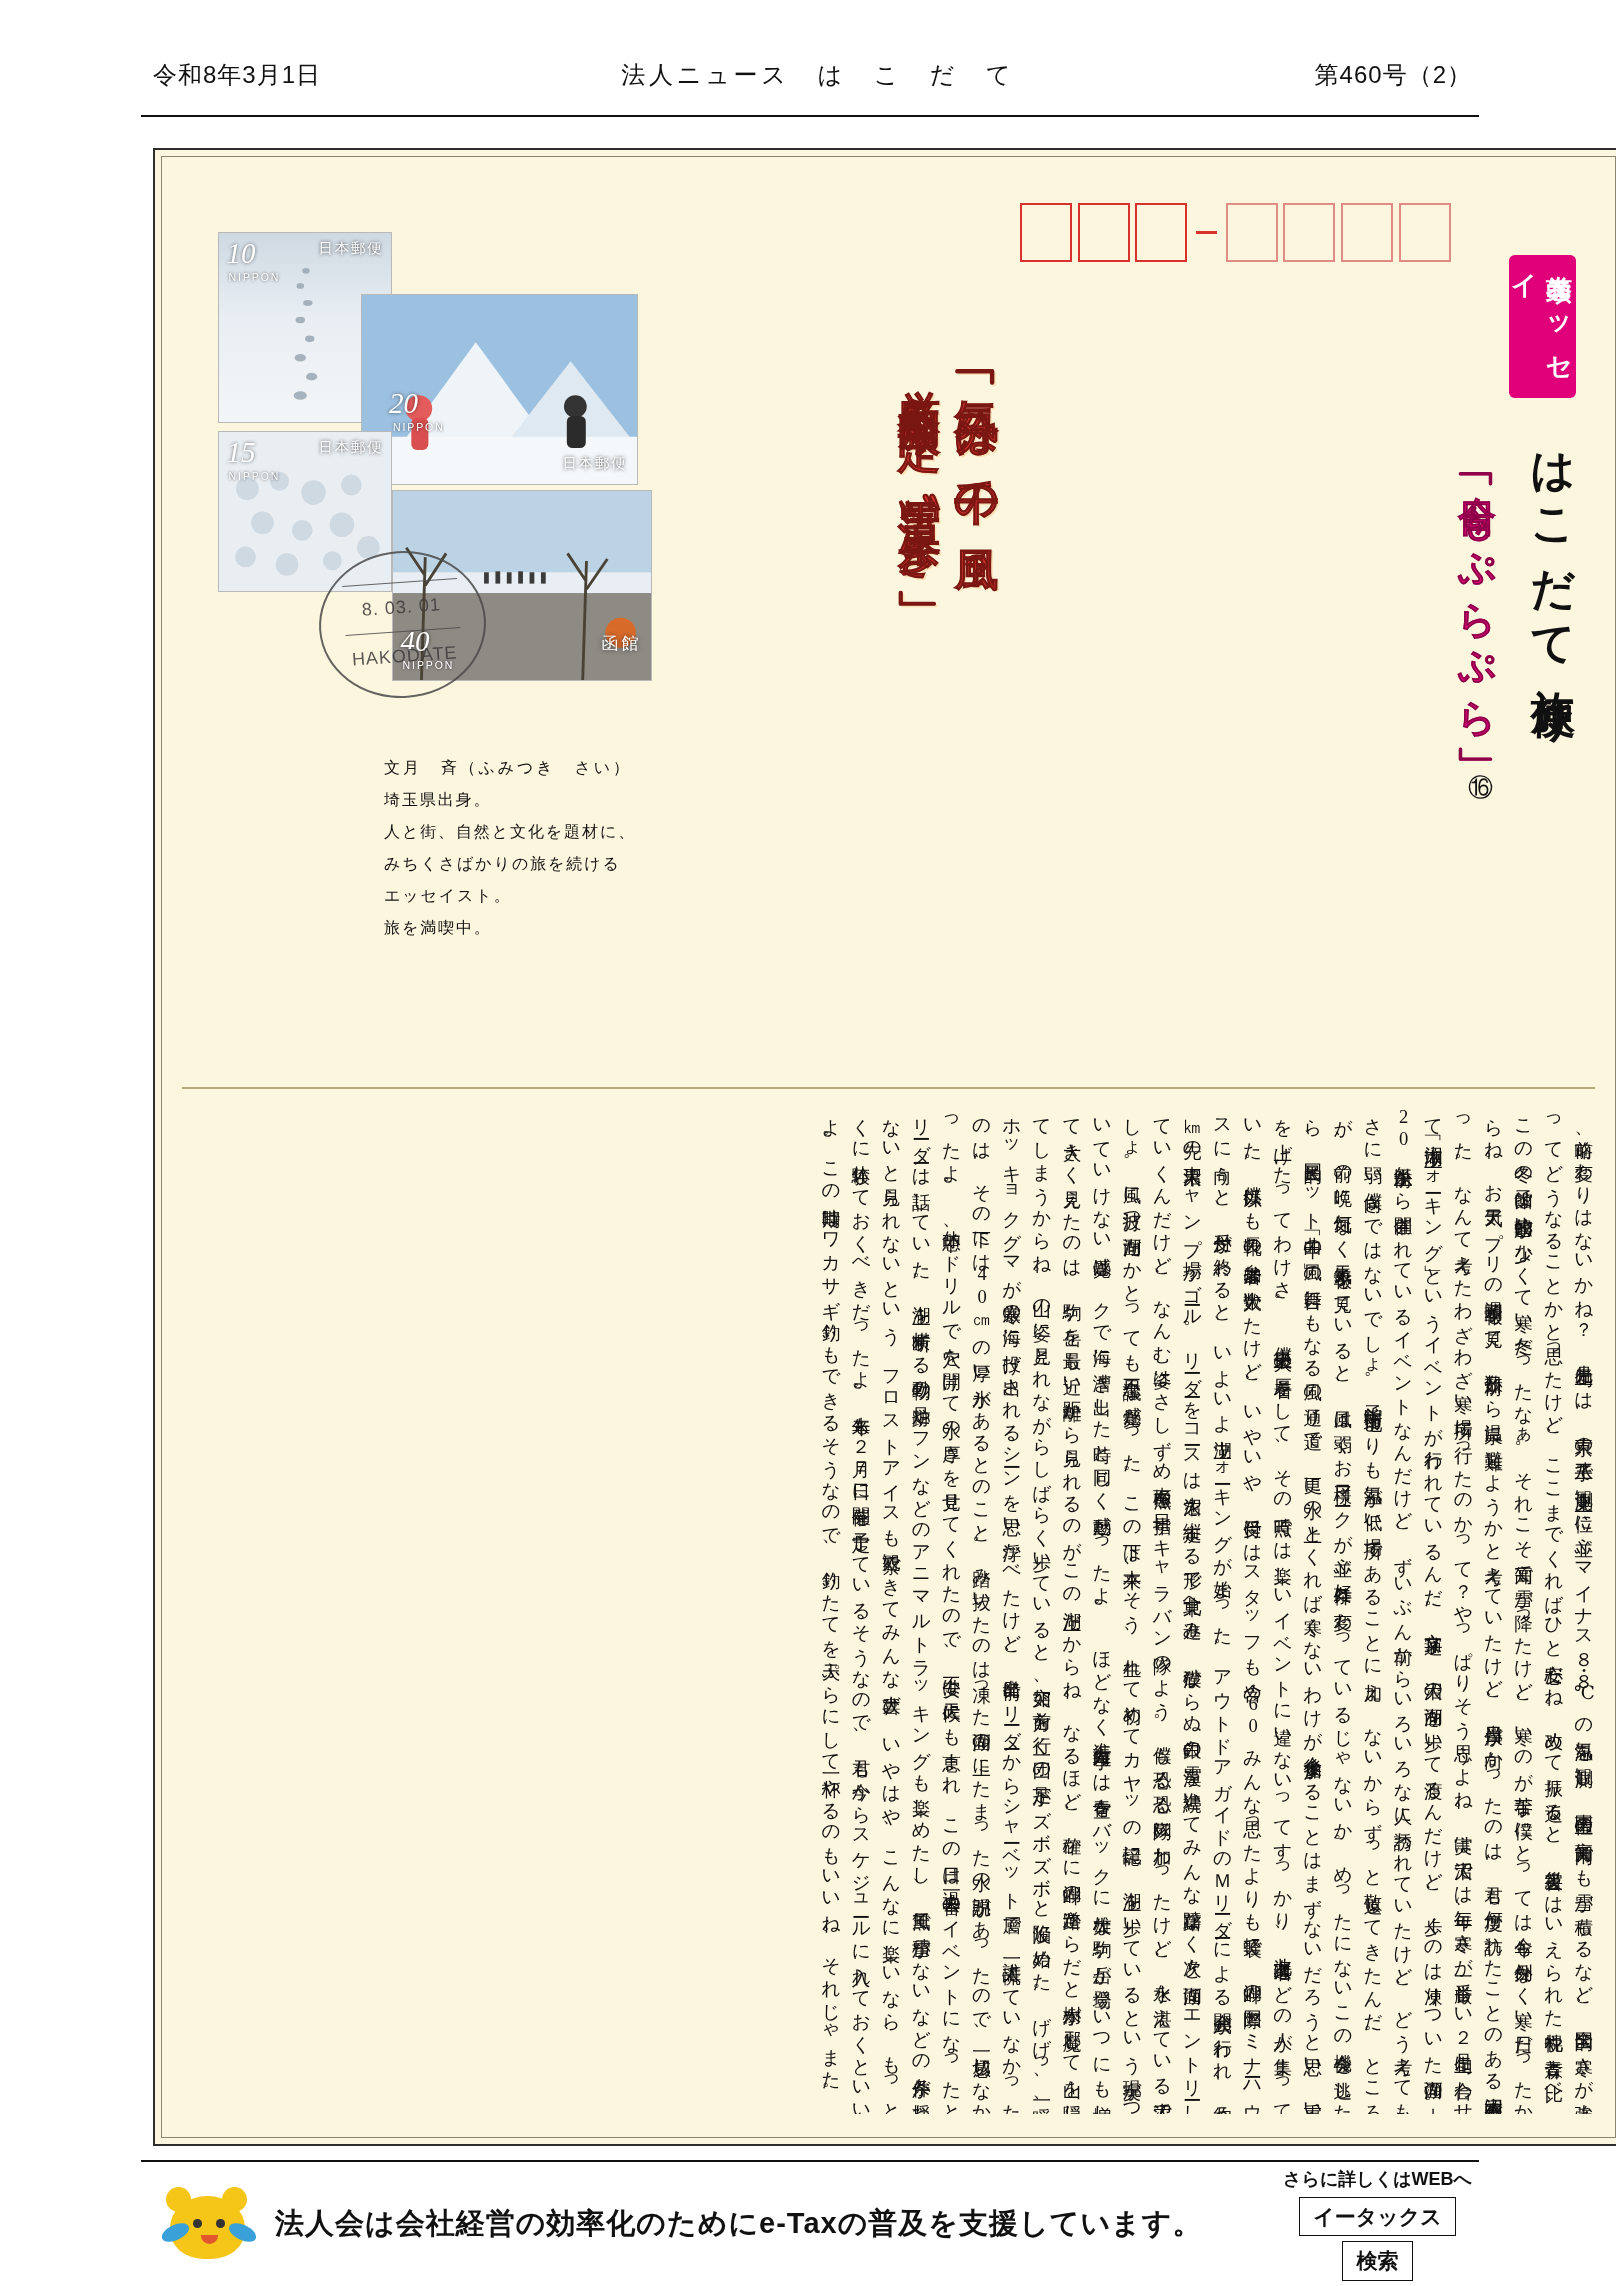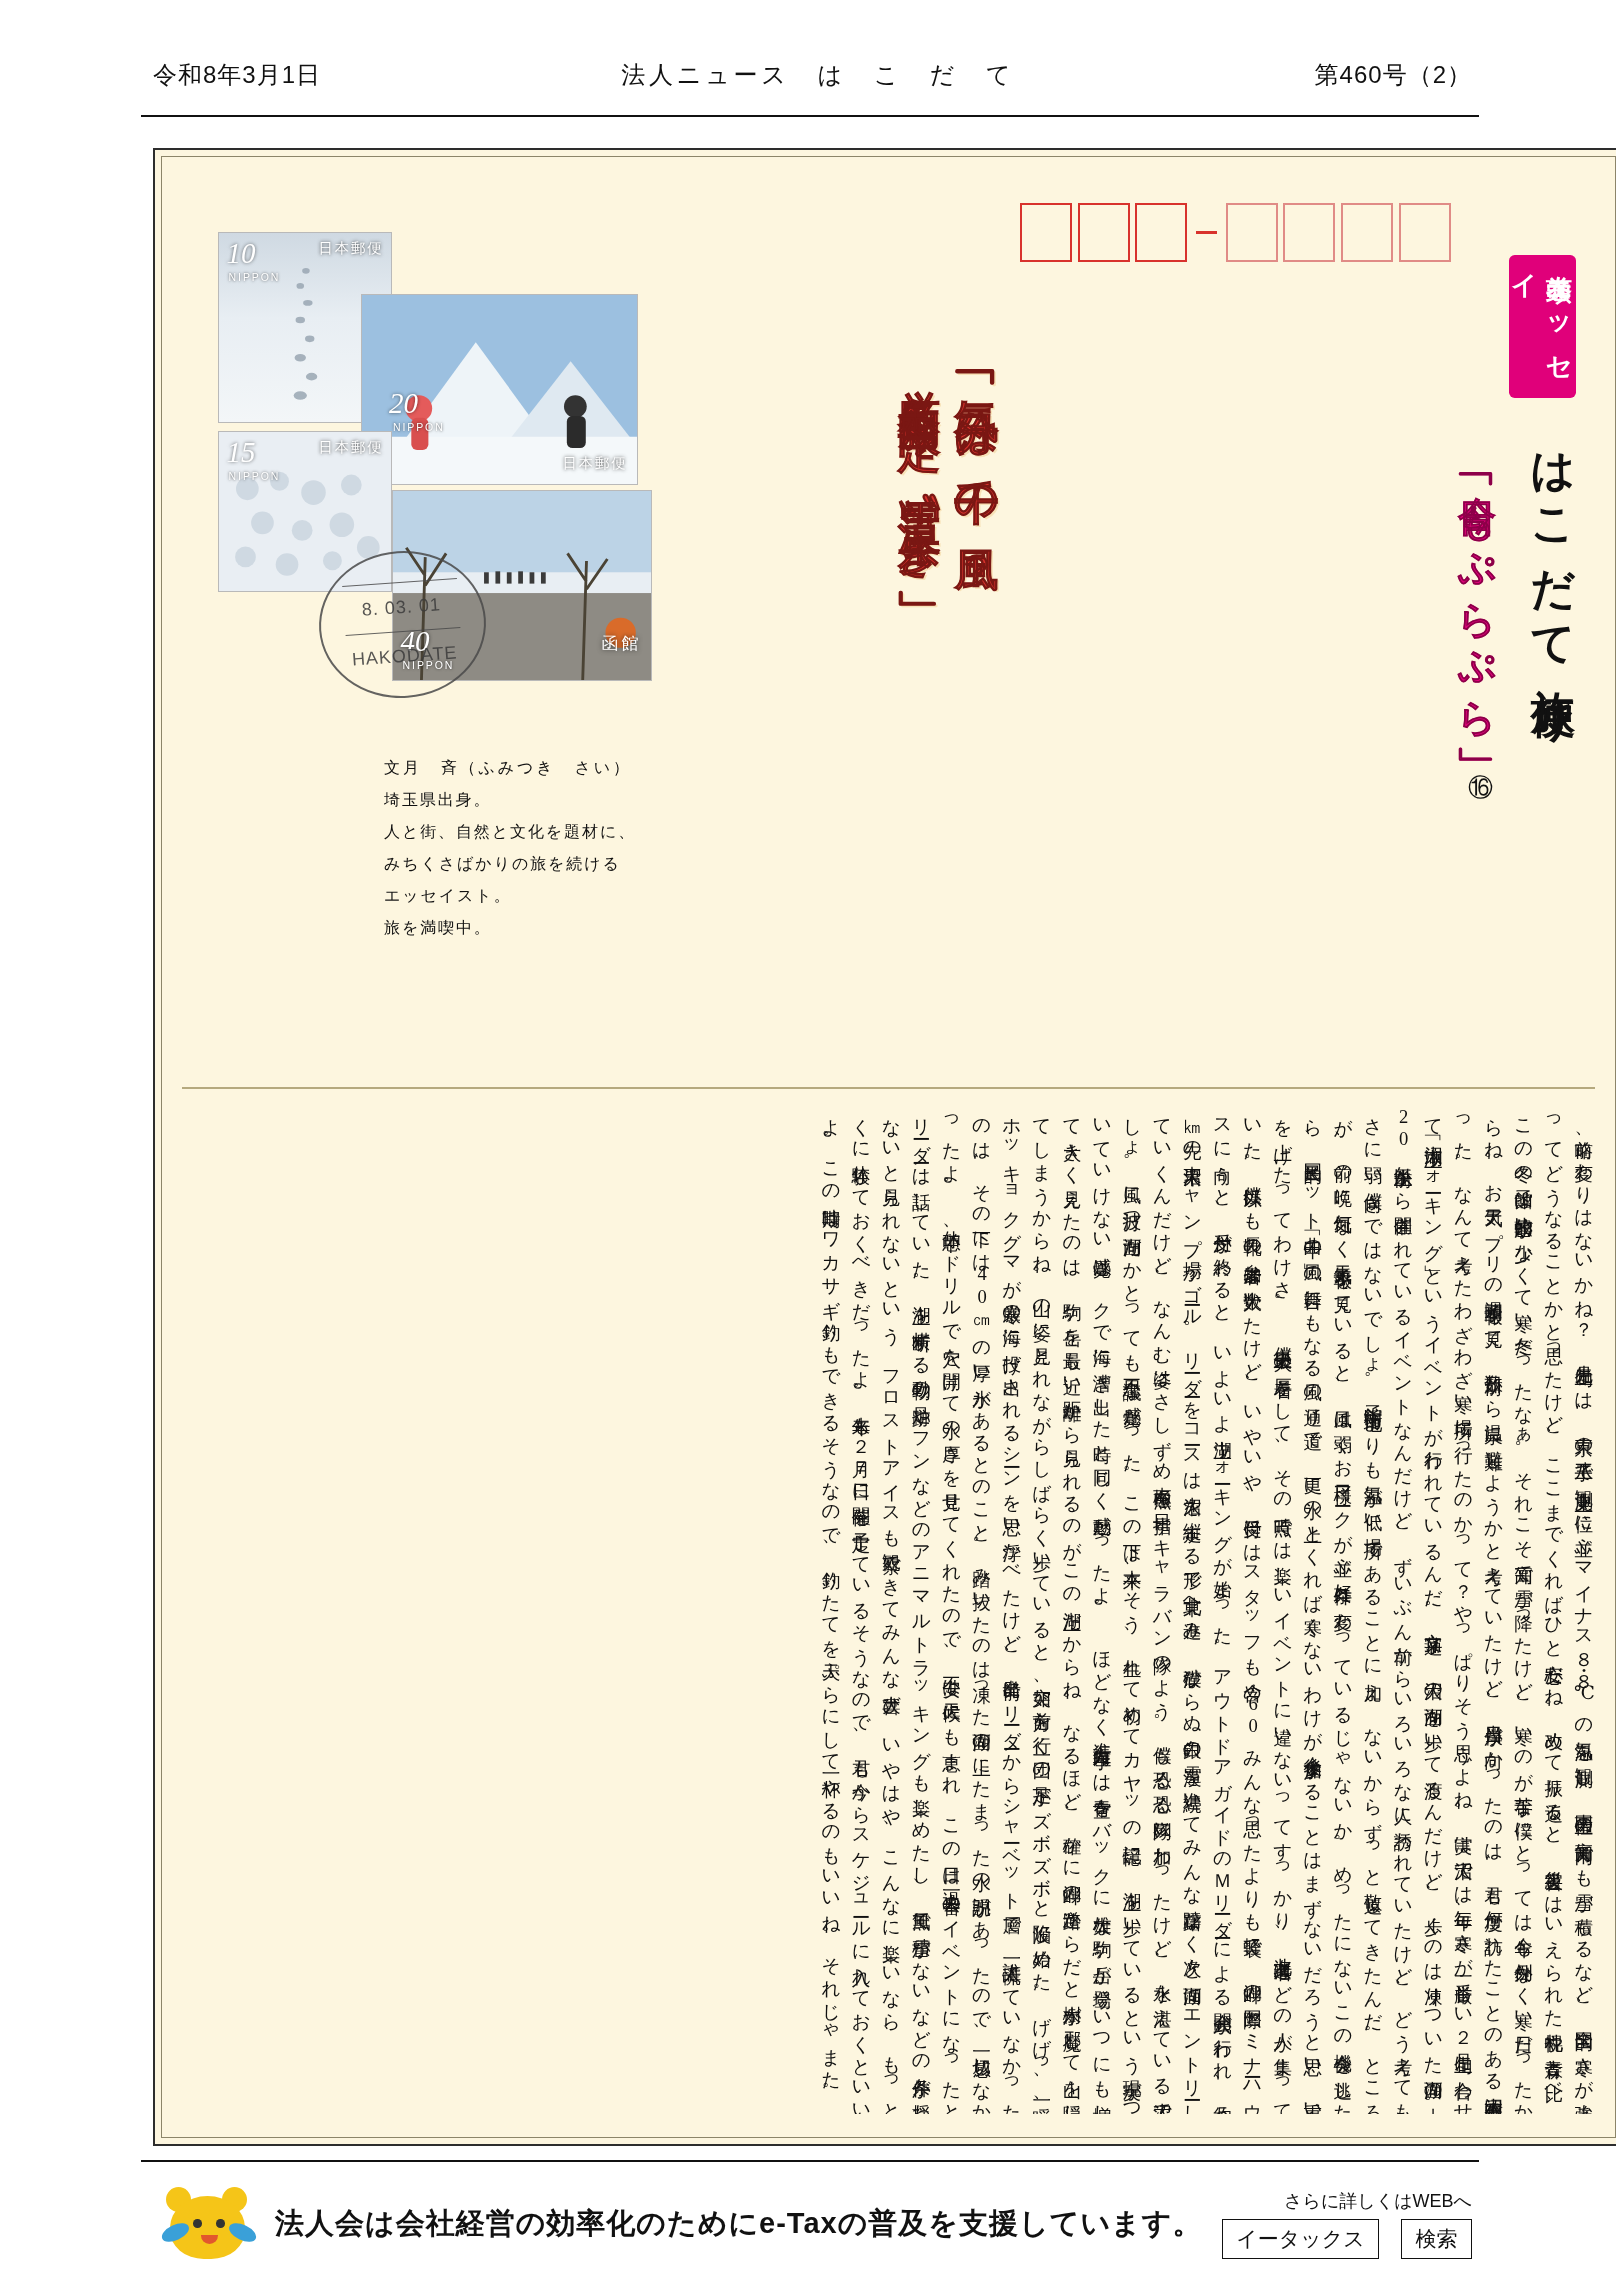--- a/index.html
+++ b/index.html
@@ -160,23 +160,23 @@
   .mascot .m-eye{position:absolute;width:8.6px;height:8.6px;border-radius:50%;background:#333;top:36px;}
   .mascot .m-eye.l{left:40px;} .mascot .m-eye.r{left:63px;}
   .mascot .m-mouth{position:absolute;left:48px;top:52px;width:17px;height:8.6px;border-radius:0 0 9.6px 9.6px;background:#e2572d;}
   .mascot .m-ear{position:absolute;top:3.8px;width:25px;height:25px;border-radius:50%;background:#f5c518;}
   .mascot .m-ear.l{left:13.4px;} .mascot .m-ear.r{left:69px;}
   .mascot .m-leaf{position:absolute;left:7.6px;top:42px;width:29px;height:15.3px;border-radius:50%;background:#3aa0d8;transform:rotate(-25deg);}
   .mascot .m-leaf2{position:absolute;left:75px;top:42px;width:29px;height:15.3px;border-radius:50%;background:#3aa0d8;transform:rotate(25deg);}
   .footer-msg{
     font-size:29px;font-weight:bold;letter-spacing:1px;white-space:nowrap;
   }
-  .footer-right{margin-left:auto;text-align:right;}
+  .footer-right{margin-left:auto;text-align:center;font-weight:bold;}
   .footer-web{font-size:18px;margin-bottom:5.7px;}
-  .footer-search{display:flex;gap:22px;align-items:center;justify-content:flex-end;}
+  .footer-search{display:flex;gap:5px;align-items:center;justify-content:flex-end;flex-direction:column;}
   .kw-box{
     border:1.9px solid #111;padding:4.8px 13.4px;font-size:21px;background:#fff;
   }
   .search-btn{
     border:1.9px solid #111;padding:4.8px 13.4px;font-size:21px;background:#fff;position:relative;
   }
 </style>
 </head>
 <body>
 

